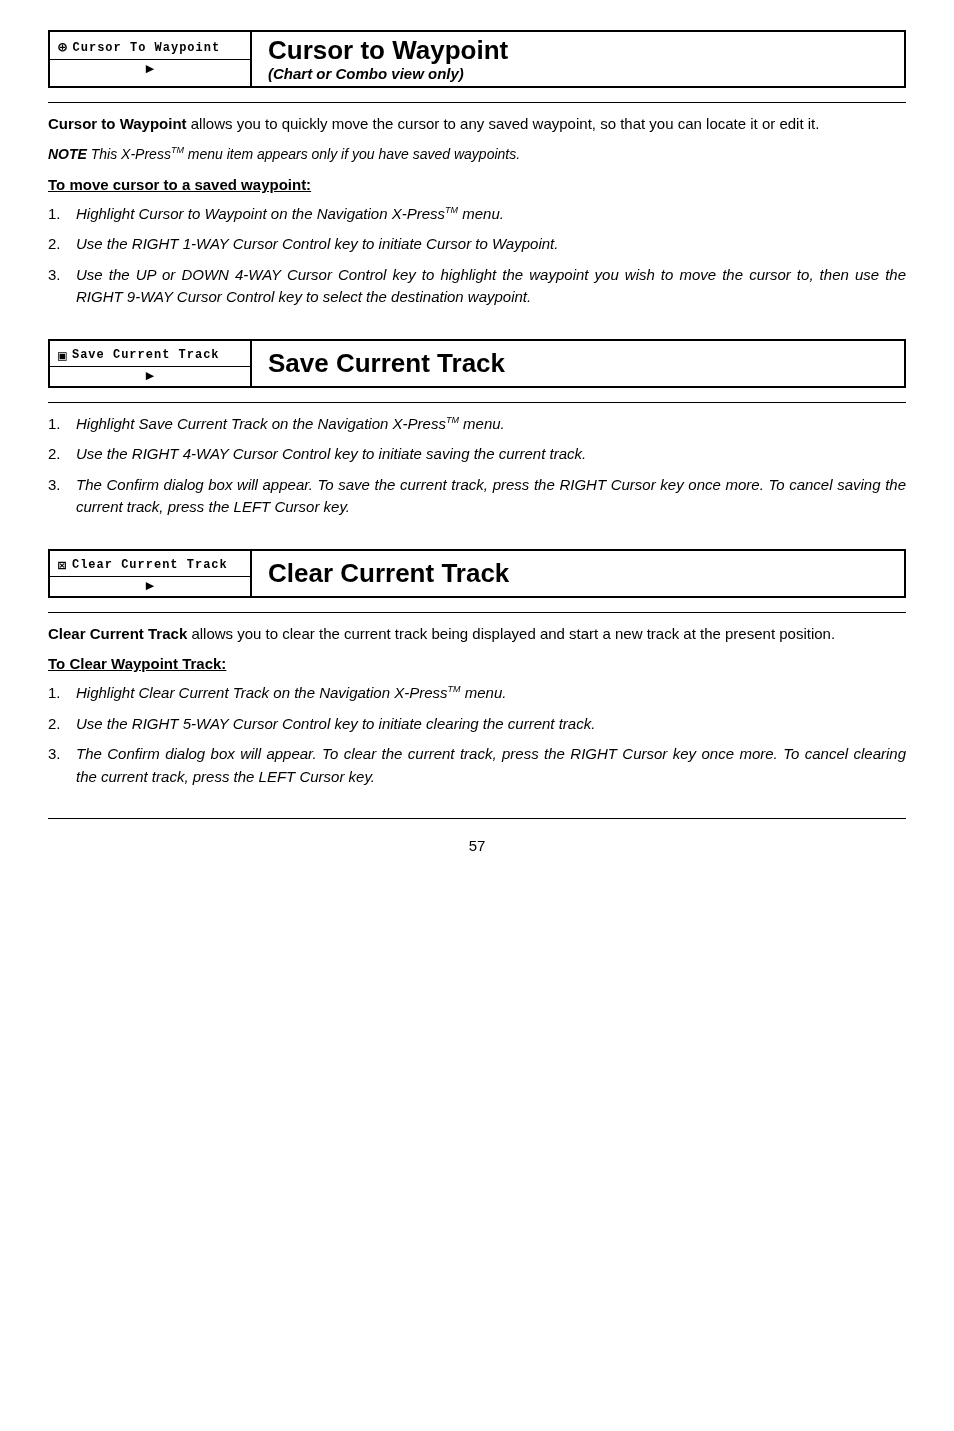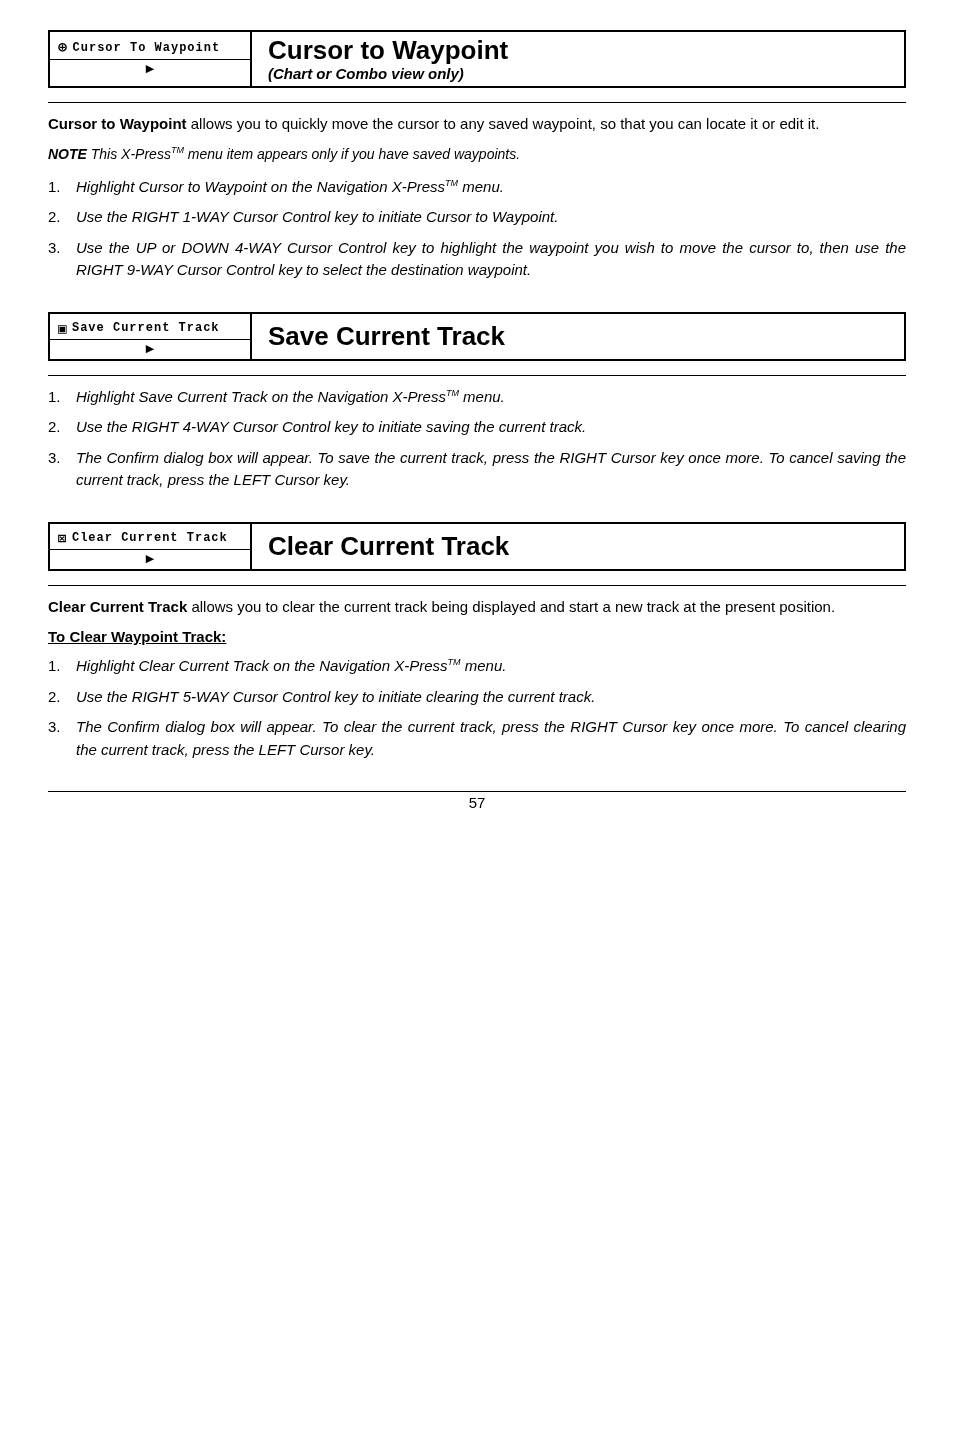--- a/index.html
+++ b/index.html
@@ -137,21 +137,21 @@
       flex: 1;
       font-style: italic;
     }
 
     
     .page-number {
       text-align: center;
       margin-top: 30px;
       font-size: 15px;
       border-top: 1px solid #000;
-      padding-top: 2px;
+      padding-top: 18px;
     }
 
     .tm { font-size: 9px; vertical-align: super; }
   </style>
 </head>
 <body>
 
 <div id="app">
 
   <div class="section">
@@ -170,20 +170,21 @@
         <div class="section-subtitle">(Chart or Combo view only)</div>
       </div>
     </div>
     <hr class="section-rule">
     <p class="body-text">
       <b>Cursor to Waypoint</b><span> allows you to quickly move the cursor to any saved waypoint, so that you can locate it or edit it.</span>
     </p>
     <p class="note-text">
       <b>NOTE</b><span>  This X-Press<span class="tm">TM</span> menu item appears only if you have saved waypoints.</span>
     </p>
+    <div class="subheading">To move cursor to a saved waypoint:</div>
     <ol class="numbered-list">
       <li>
         <span class="num">1.</span>
         <span class="text">Highlight Cursor to Waypoint on the Navigation X-Press<span class="tm">TM</span> menu.</span>
       </li>
       <li>
         <span class="num">2.</span>
         <span class="text">Use the RIGHT 1-WAY Cursor Control key to initiate Cursor to Waypoint.</span>
       </li>
       <li>

